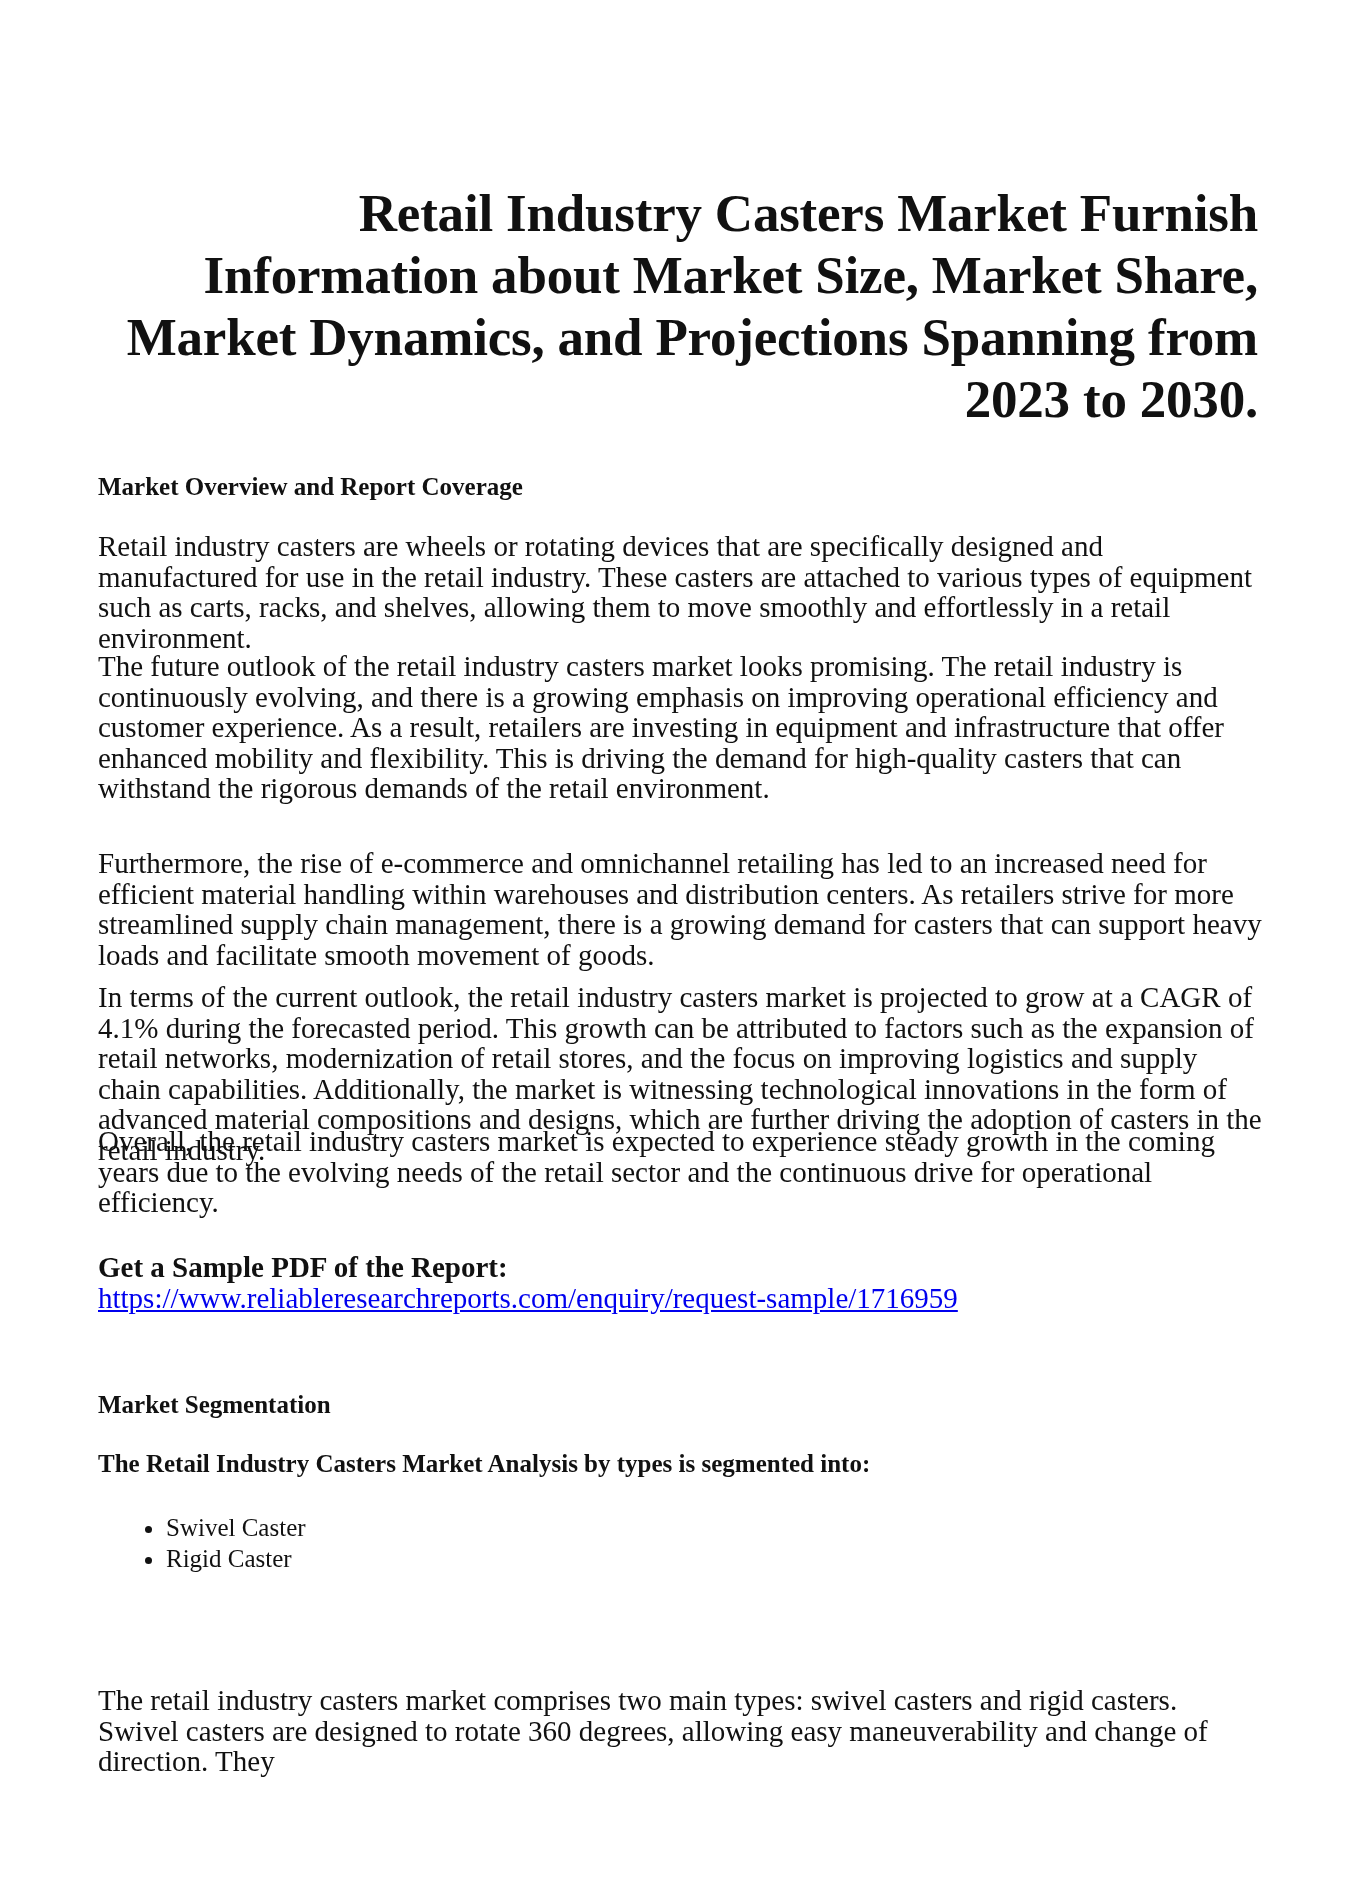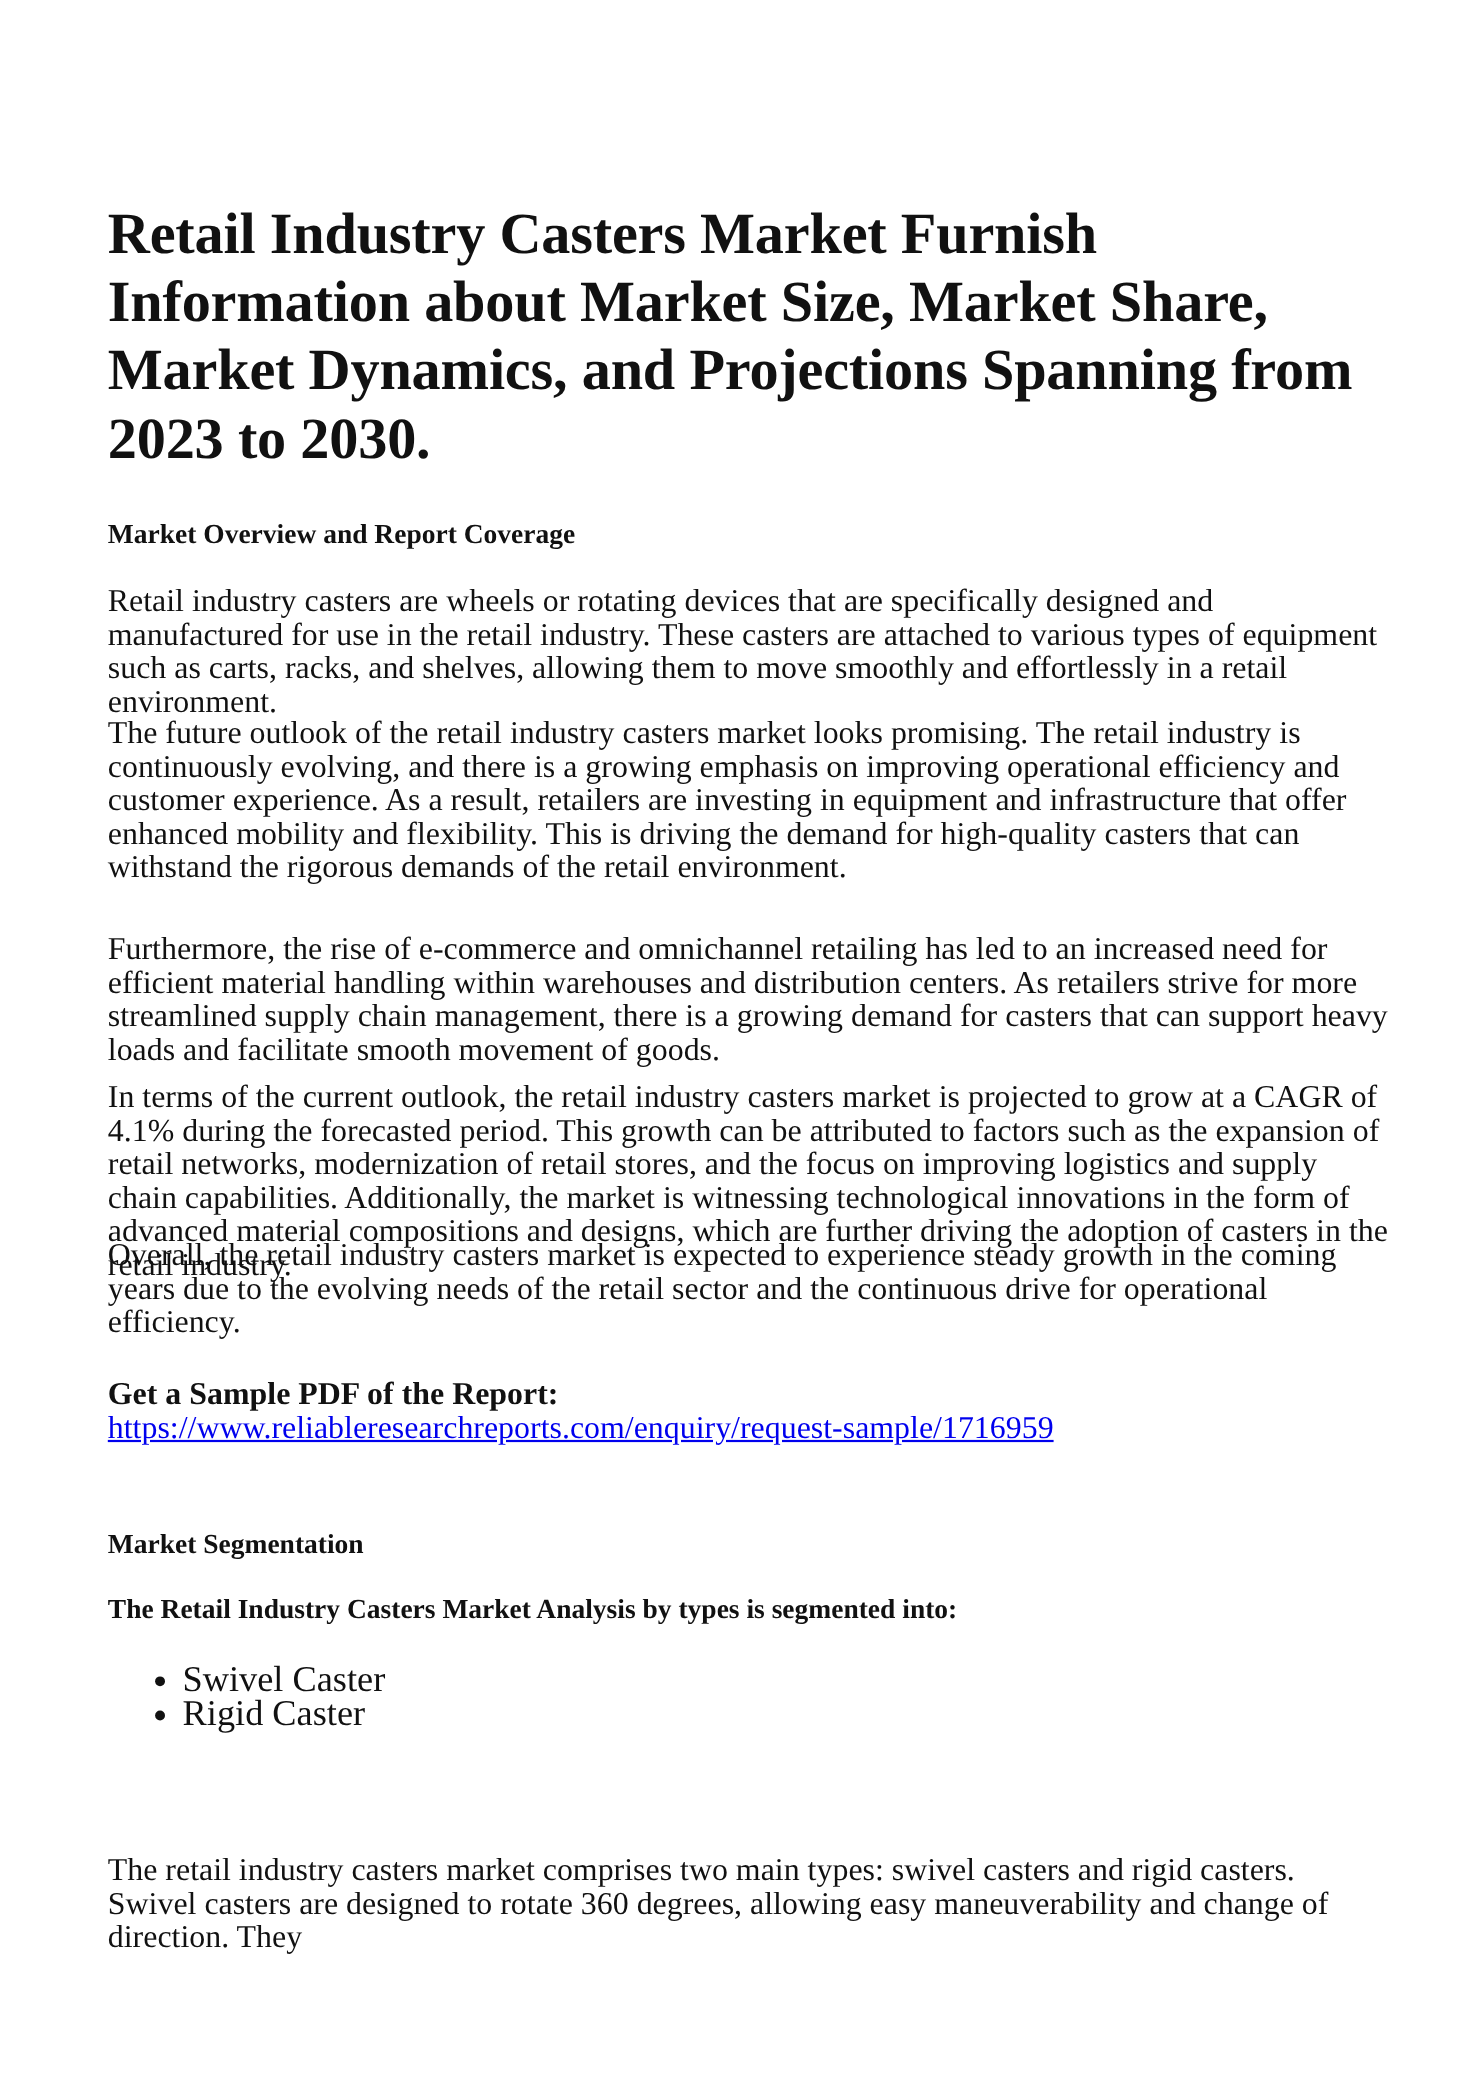--- a/index.html
+++ b/index.html
@@ -24,20 +24,21 @@
     .title {
       position: absolute;
       top: 182px;
       left: 0;
       width: 1160px;
       margin: 0;
       font-size: 53px;
       font-weight: bold;
       line-height: 62px;
       letter-spacing: -0.2px;
+      text-align: right;
     }
     .h-section {
       position: absolute;
       left: 0;
       margin: 0;
       font-size: 25px;
       font-weight: bold;
       line-height: 30px;
     }
     .para {
@@ -56,21 +57,21 @@
     }
     .strong {
       font-weight: bold;
     }
     ul.types {
       position: absolute;
       left: 0;
       top: 1512px;
       margin: 0;
       padding: 0 0 0 68px;
-      font-size: 33px;
+      font-size: 25px;
       line-height: 31px;
       list-style: disc;
     }
     ul.types li {
       padding-left: 0;
     }
   </style>
 </head>
 <body>
 

